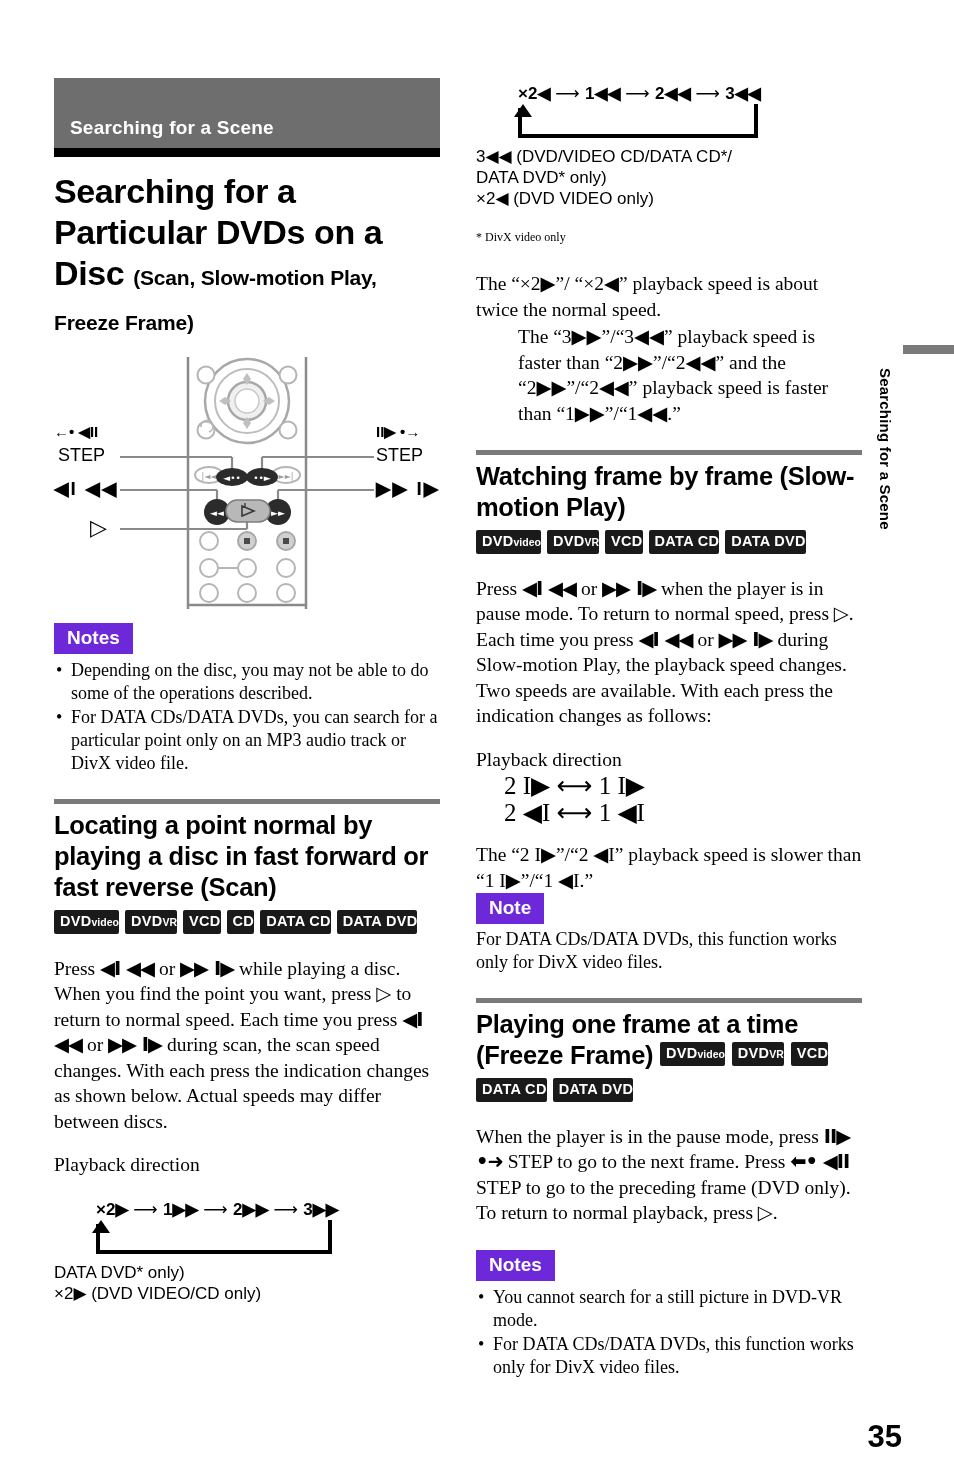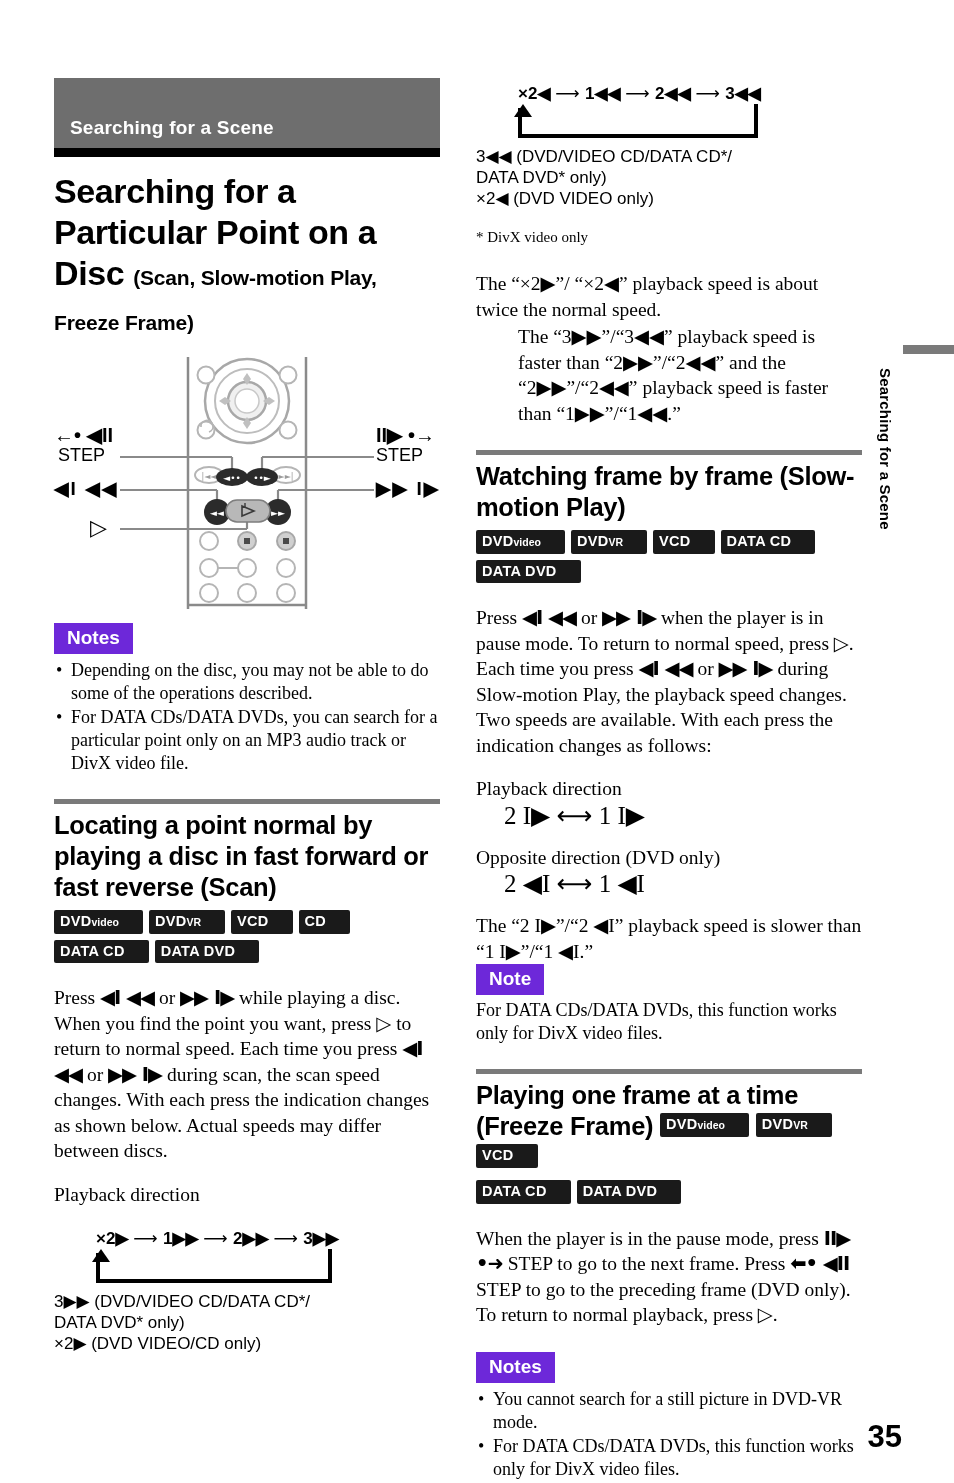--- a/index.html
+++ b/index.html
@@ -39,21 +39,21 @@
   h2.sect{
     font-family:"Liberation Sans",sans-serif;font-weight:bold;
     font-size:25.5px;line-height:31px;margin:6px 0 0 0;letter-spacing:-.3px;
   }
 
   
   .badges{display:flex;flex-wrap:wrap;gap:6px;margin-top:7px;align-items:center;}
   .badge{
     background:#1a1a1a;color:#fff;font-family:"Liberation Sans",sans-serif;
     font-weight:bold;font-size:14.5px;line-height:1;
-    padding:4px 24px 5px 6px;border-radius:2px;white-space:nowrap;
+    padding:4px 0 5px 6px;border-radius:2px;white-space:nowrap;
     letter-spacing:.3px;display:inline-block;
   }
   .badge .sm{font-size:10.5px;letter-spacing:0;}
   .badge.inline{vertical-align:6px;}
 
   
   .note-tag{
     display:inline-block;background:#6d28d9;color:#fff;
     font-family:"Liberation Sans",sans-serif;font-weight:bold;font-size:19px;
     padding:4px 13px 5px 13px;
@@ -81,32 +81,32 @@
   .loop .lvr{position:absolute;bottom:8px;width:4px;background:#000;height:34px;}
   .loop .lvl{position:absolute;left:0;bottom:8px;width:4px;background:#000;height:30px;}
   .loop .tip{
     position:absolute;left:-4px;top:0;width:0;height:0;
     border-left:9px solid transparent;border-right:9px solid transparent;
     border-bottom:13px solid #000;
   }
   .flow-cap{
     font-family:"Liberation Sans",sans-serif;font-size:17px;line-height:21px;margin-top:0;
   }
-  p.footnote{font-size:15px;line-height:24px;margin:16px 0 0 0;}
+  p.footnote{font-size:12px;line-height:24px;margin:16px 0 0 0;}
 
   .seq{
     font-family:"Liberation Serif",serif;font-size:25px;line-height:26px;
     padding-left:28px;margin-top:1px;
   }
 
   
   .remote-wrap{position:relative;width:386px;height:252px;margin-top:14px;}
   .remote-lbl{
     position:absolute;font-family:"Liberation Sans",sans-serif;
-    font-size:20px;font-weight:bold;color:#000;white-space:nowrap;
+    font-size:15px;font-weight:bold;color:#000;white-space:nowrap;
   }
   .remote-lbl.step{font-weight:normal;font-size:18px;}
 
   
   .thumb-bar{position:absolute;left:903px;top:345px;width:51px;height:9px;background:#7a7a7a;}
   .thumb-txt{
     position:absolute;left:868px;top:368px;width:26px;
     font-family:"Liberation Sans",sans-serif;font-weight:bold;font-size:15px;
     writing-mode:vertical-rl;text-orientation:mixed;white-space:nowrap;letter-spacing:.2px;
   }
@@ -121,21 +121,21 @@
 <div class="page">
 
   <div class="col-left">
 
     <div class="banner">
       <div class="banner-label">Searching for a Scene</div>
     </div>
     <div class="banner-rule"></div>
 
     <h1 class="title">
-      <span>Searching for a Particular Point on a Disc</span>
+      <span>Searching for a Particular DVDs on a Disc</span>
       <span class="sub">(Scan, Slow-motion Play, Freeze Frame)</span>
     </h1>
 
 
     <div class="remote-wrap">
       <svg width="386" height="252" viewBox="0 0 386 252">
 
         <rect x="133" y="0" width="120" height="252" fill="#fff" stroke="none"></rect>
         <line x1="134" y1="0" x2="134" y2="252" stroke="#8a8a8a" stroke-width="2.5"></line>
         <line x1="252" y1="0" x2="252" y2="252" stroke="#8a8a8a" stroke-width="2.5"></line>
@@ -248,21 +248,20 @@
         <span class="arw"> ⟶ </span>
         <span>3▶▶</span>
       </div>
       <div class="loop">
         <div class="lh" style="width:236px;"></div>
         <div class="lvr" style="left:232px;"></div>
         <div class="lvl"></div>
         <div class="tip"></div>
       </div>
       <div class="flow-cap">
-        <div>3▶▶  (DVD/VIDEO CD/DATA CD*/</div>
         <div>DATA DVD* only)</div>
         <div>×2▶ (DVD VIDEO/CD only)</div>
       </div>
     </div>
   </div>
 
   <div class="col-right">
 
 
     <div class="flow">
@@ -303,21 +302,20 @@
       <span class="badge">VCD</span>
       <span class="badge">DATA CD</span>
       <span class="badge">DATA DVD</span>
     </div>
 
     <p class="body"><span>Press </span><span class="k">◀I ◀◀</span><span> or </span><span class="k">▶▶ I▶</span><span> when the player is in pause mode. To return to normal speed, press </span><span class="kplay">▷</span><span>.</span><br><span>Each time you press </span><span class="k">◀I ◀◀</span><span> or </span><span class="k">▶▶ I▶</span><span> during Slow-motion Play, the playback speed changes. Two speeds are available. With each press the indication changes as follows:</span></p>
 
     <p class="body" style="margin-top:18px;">Playback direction</p>
     <div class="seq">2 I▶   ⟷ 1 I▶</div>
 
-    <p class="body" style="margin-top:16px;">Opposite direction (DVD only)</p>
     <div class="seq">2 ◀I  ⟷ 1 ◀I</div>
 
     <p class="body" style="margin-top:16px;">The “2 I▶”/“2 ◀I” playback speed is slower than “1 I▶”/“1 ◀I.”</p>
 
     <div style="">
       <span class="note-tag">Note</span>
       <p class="note-body">For DATA CDs/DATA DVDs, this function works only for DivX video files.</p>
     </div>
 
     <div class="divider"></div>

